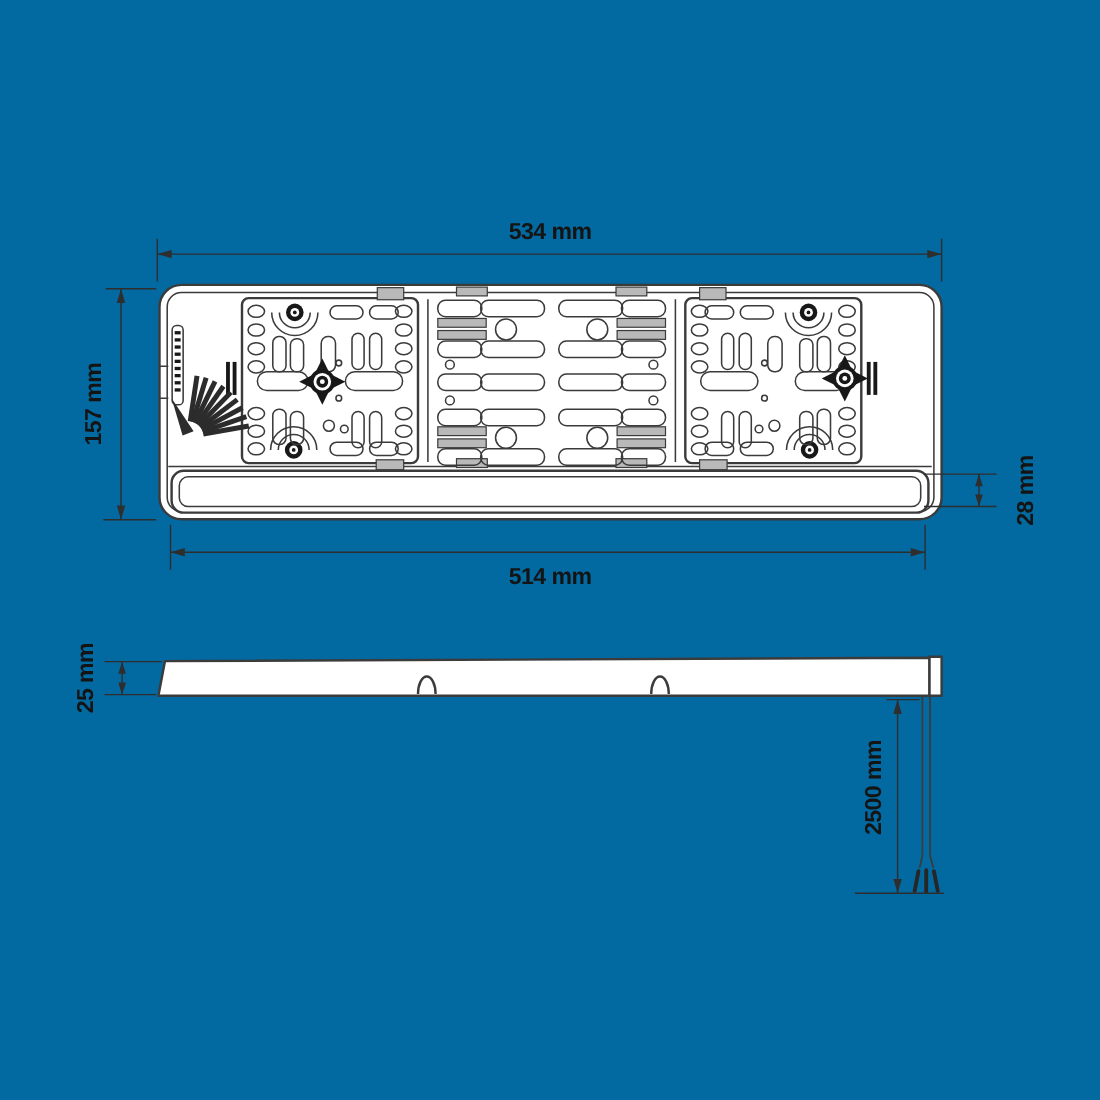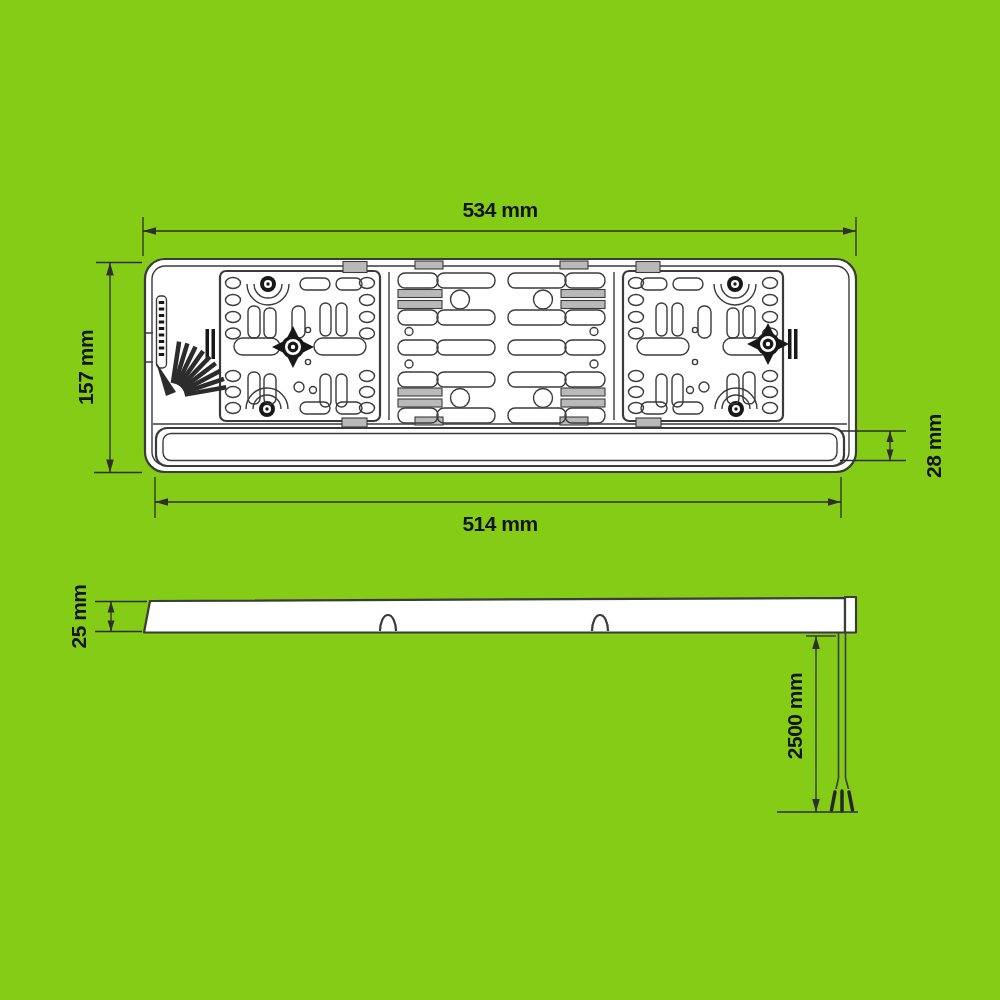--- a/index.html
+++ b/index.html
@@ -1,16 +1,16 @@
 <!DOCTYPE html>
 <html><head>
 <meta charset="utf-8">
 <style>
   html,body{margin:0;padding:0;background:#ffffff;}
-  .stage{position:relative;width:1000px;height:1000px;background:#84cc16;
+  .stage{position:relative;width:1000px;height:1000px;background:#0369a1;
          font-family:"Liberation Sans",sans-serif;overflow:hidden;}
   svg{position:absolute;left:0;top:0;}
   .s2f{stroke:#3b3b3b;stroke-width:2.2;fill:#ffffff;stroke-linejoin:round;}
   .s1{stroke:#3b3b3b;stroke-width:1.4;fill:none;stroke-linejoin:round;}
   .s1f{stroke:#3b3b3b;stroke-width:1.4;fill:#ffffff;}
   .sd{stroke:#2e2e2e;stroke-width:1.3;fill:none;}
   .fg{fill:#b9b9b9;stroke:#3b3b3b;stroke-width:1.1;}
   .fk{fill:#181818;stroke:none;}
   .ar{fill:#2e2e2e;stroke:none;}
   .ray{stroke:#2c2c2c;stroke-width:4.5;fill:none;}

